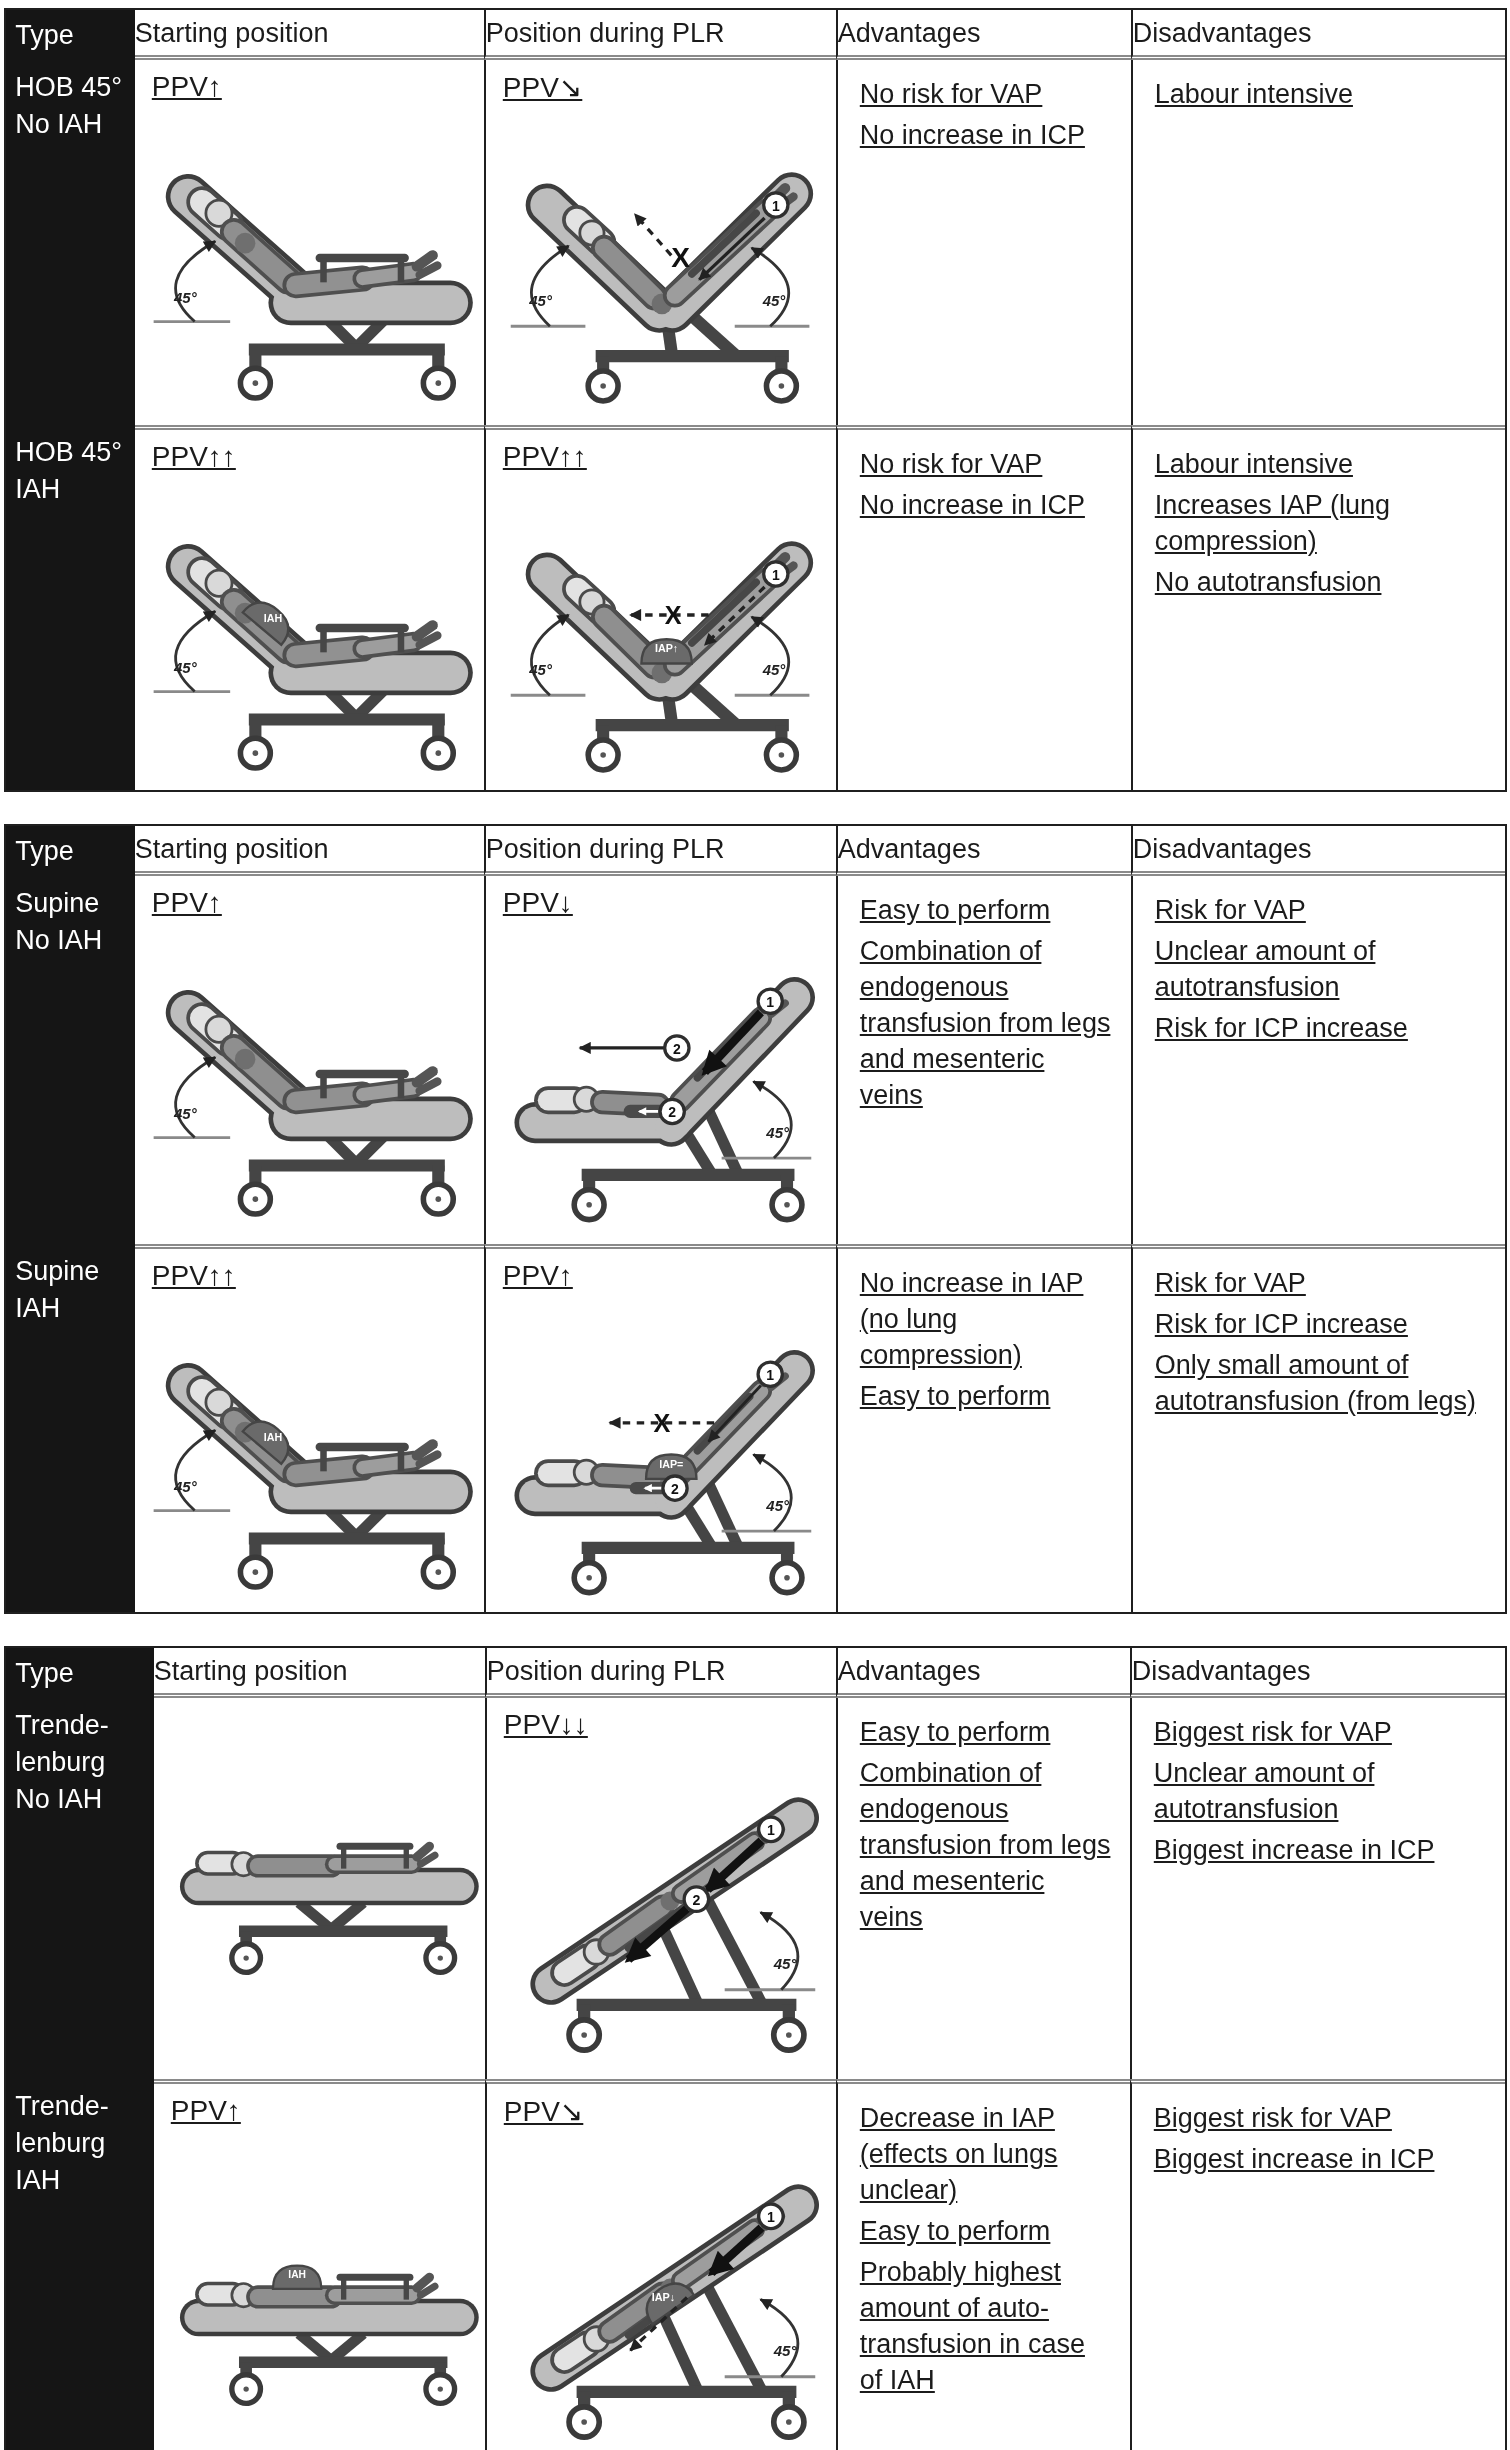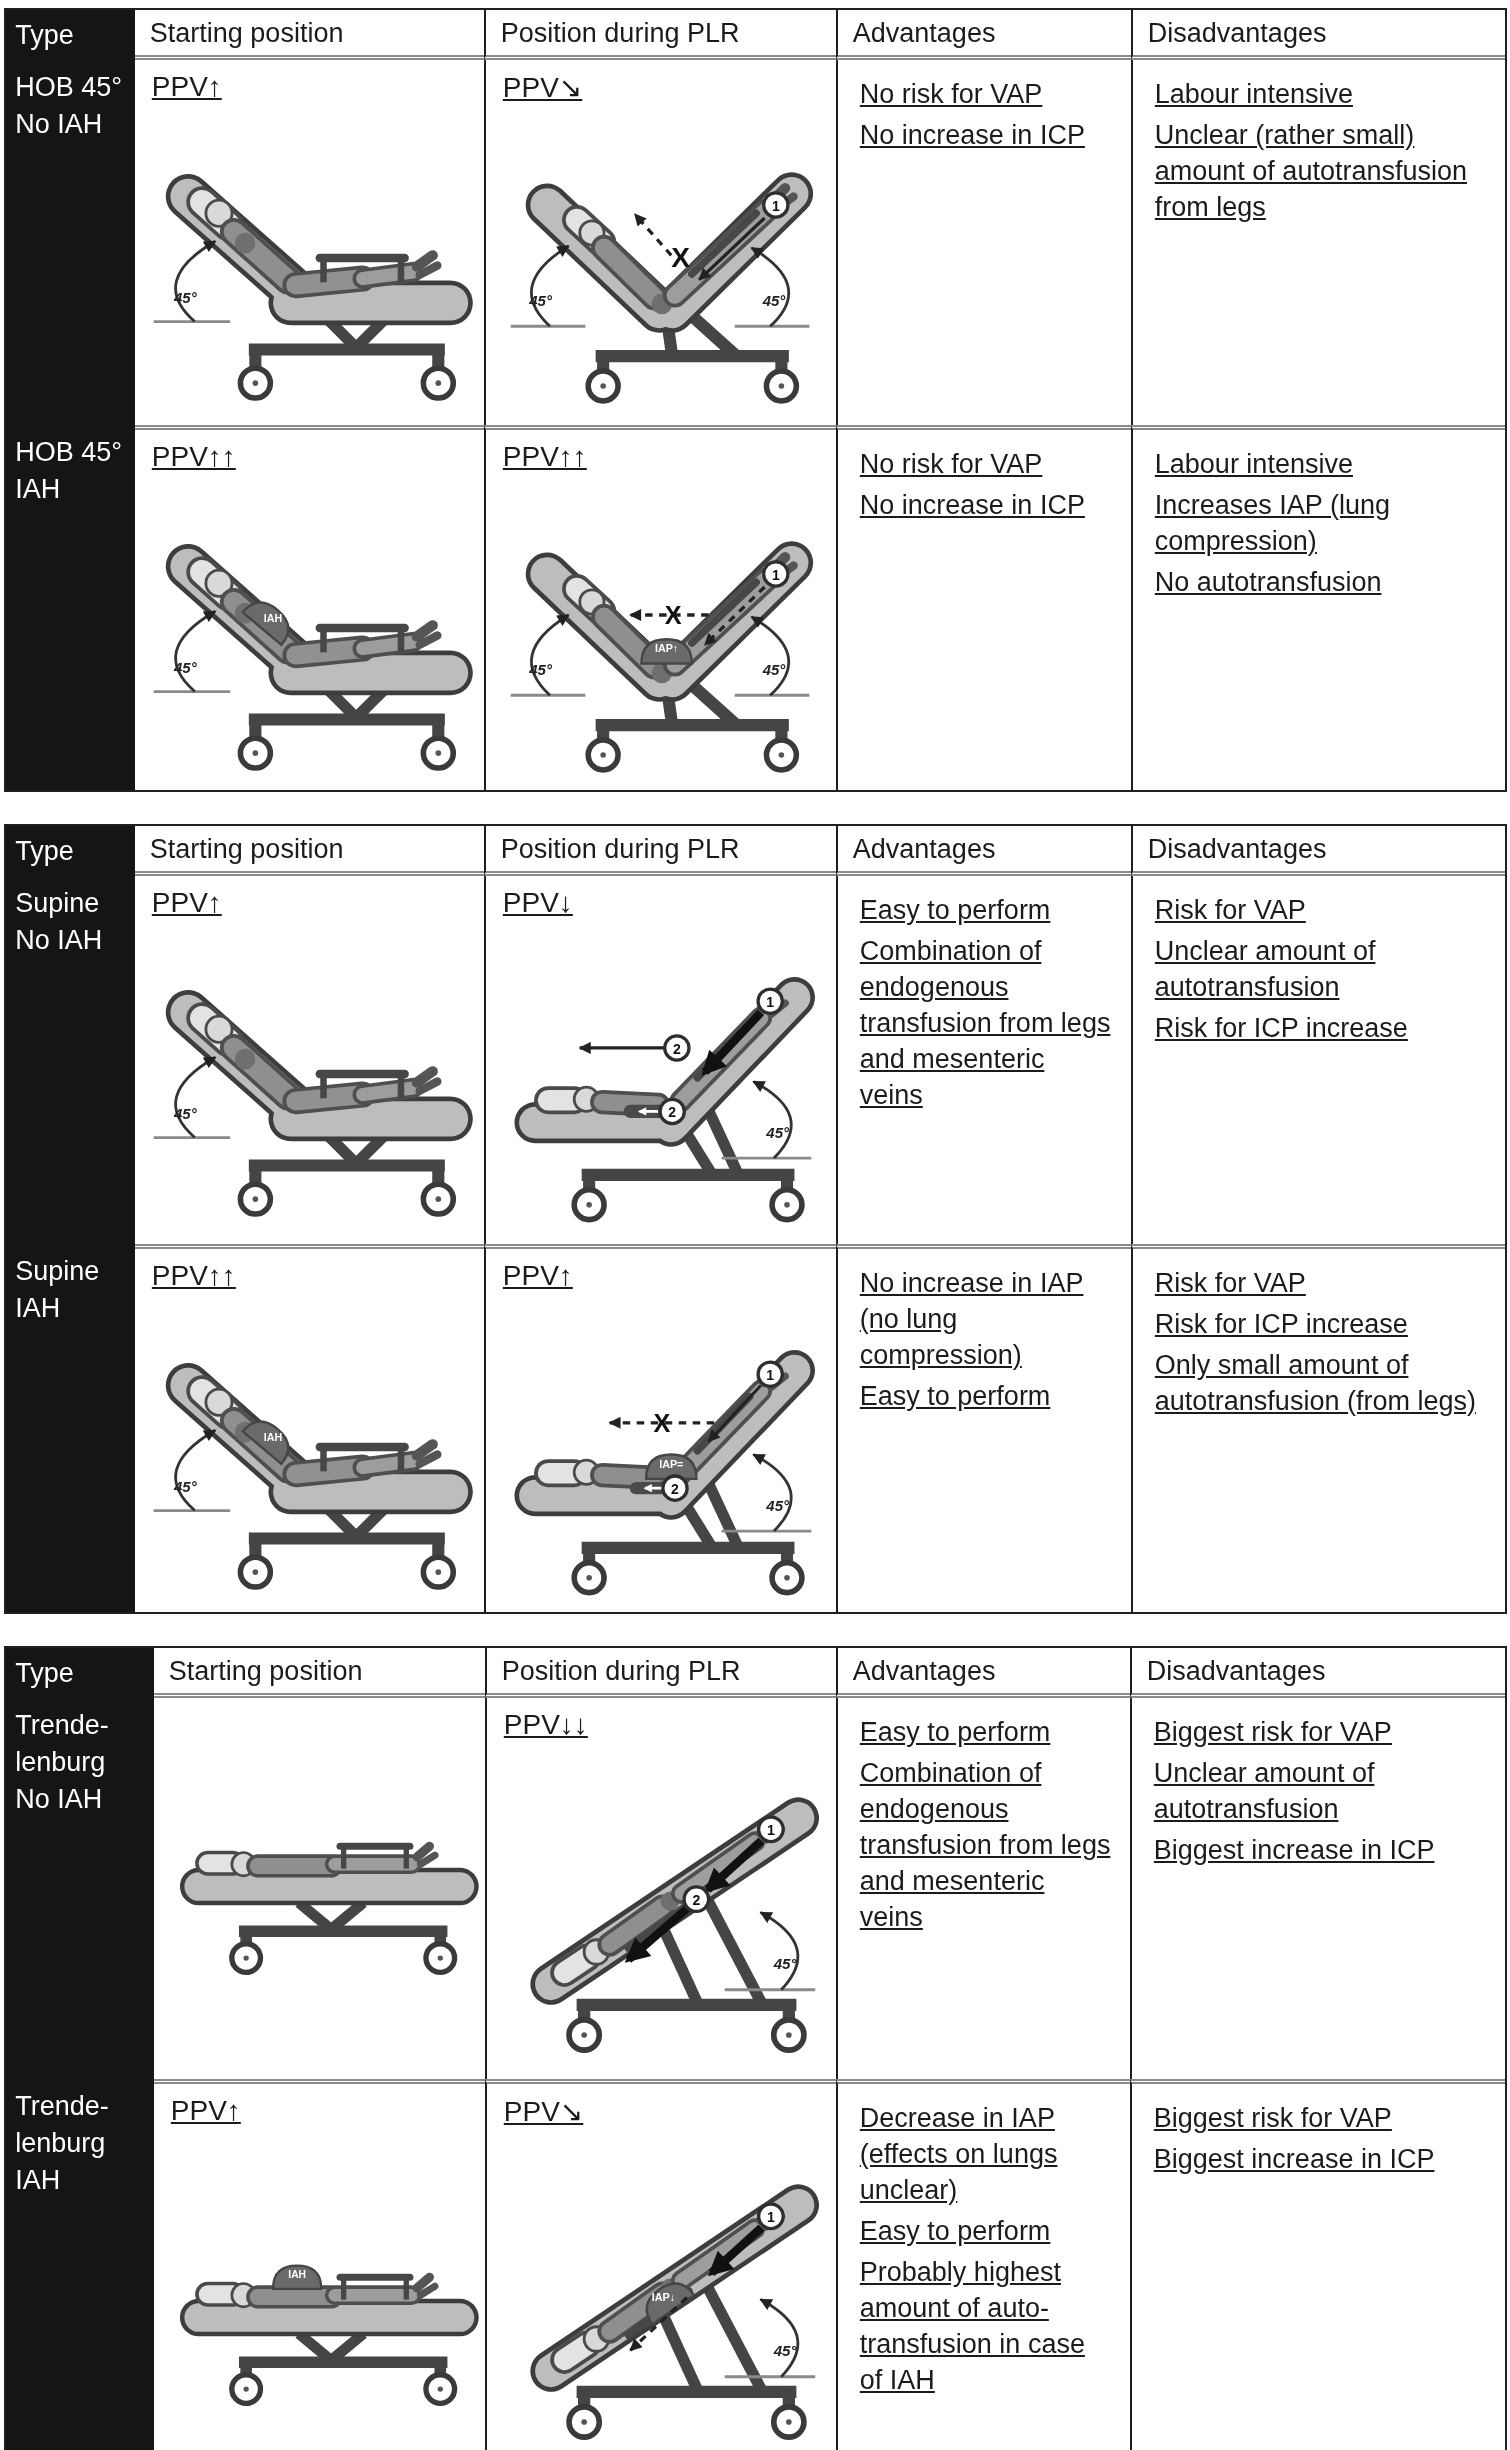--- a/index.html
+++ b/index.html
@@ -2,21 +2,21 @@
 <html style="font-size:15px"><head>
 <meta charset="utf-8">
 <style>
   html,body{margin:0;padding:0;background:#ffffff;}
   body{width:1511px;font-family:"Liberation Sans",sans-serif;color:#1b1b1b;}
   .page{padding:7.5px 3.8px 5.6px 3.8px;display:flex;flex-direction:column;gap:32px;}
   .tbl{border:2.8px solid #1f1f1f;display:grid;background:#fff;}
   .t1{grid-template-columns:129px 349px 352px 295px auto;grid-template-rows:50px 365px 365px;}
   .t2{grid-template-columns:129px 349px 352px 295px auto;grid-template-rows:50px 368px 368px;}
   .t3{grid-template-columns:148px 331px 351px 294px auto;grid-template-rows:50px 381px 381px;}
-  .hcell{font-size:27px;line-height:47px;padding-left:15px;border-bottom:5.6px double #8a8a8a;box-sizing:border-box;white-space:nowrap;overflow:hidden;}
+  .hcell{font-size:27px;line-height:47px;border-bottom:5.6px double #8a8a8a;box-sizing:border-box;white-space:nowrap;overflow:hidden;}
   .tcell{background:#151515;color:#ffffff;font-size:27px;line-height:37px;padding:9.4px 3.8px 0 9.4px;white-space:pre-line;}
   .tcell-h{line-height:41px;padding-top:5.6px;}
   .cell{box-sizing:border-box;overflow:hidden;text-decoration:underline;}
   .bl{border-left:2.8px solid #1f1f1f;}
   .rsep{border-top:5.6px double #8a8a8a;}
   .ppv{font-size:28px;padding:11.3px 0 1.9px 17px;}
   .txt{font-size:27px;line-height:36px;padding:11.3px 11.3px 0 17px;}
   .txt .item{margin:5px;}
   .illus{display:block;width:100%;height:308px;}
   .t3 .illus{height:318px;}
@@ -217,21 +217,20 @@
         <use href="#badge" x="308" y="106"></use>
         <text class="bnum" x="308" y="112">1</text>
       </svg>
     </div>
     <div class="cell txt bl">
       <div class="item">No risk for VAP</div>
       <div class="item">No increase in ICP</div>
     </div>
     <div class="cell txt bl">
       <div class="item">Labour intensive</div>
-      <div class="item">Unclear (rather small) amount of autotransfusion from legs</div>
     </div>
 
     <div class="tcell">HOB 45°
 IAH</div>
     <div class="cell rsep">
       <div class="ppv">PPV↑↑</div>
       <svg class="illus" viewBox="0 0 370 330">
         <use href="#bed-semi"></use>
         <use href="#dome" transform="translate(138,160) rotate(40)"></use>
         <text class="domelabel" x="146" y="157">IAH</text>

